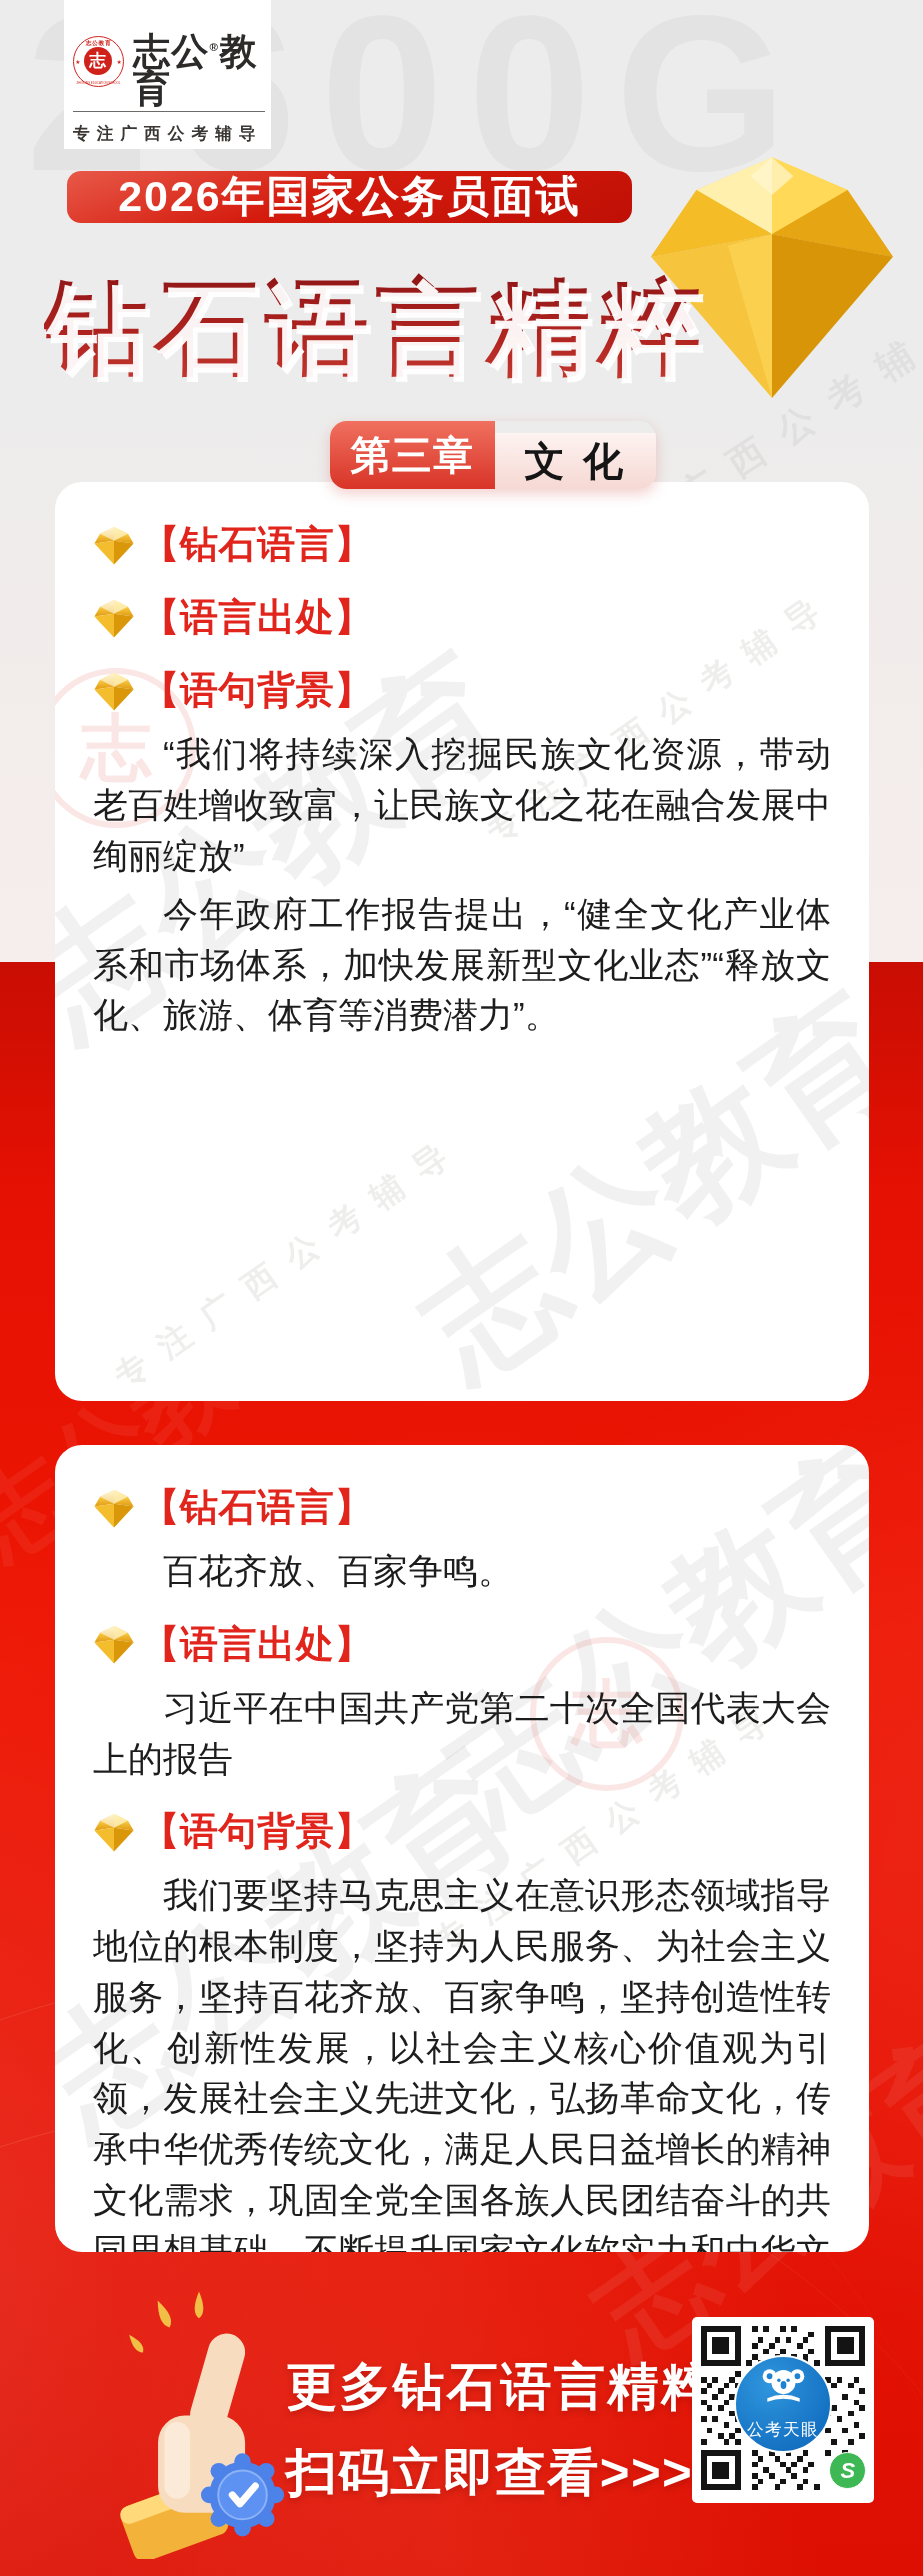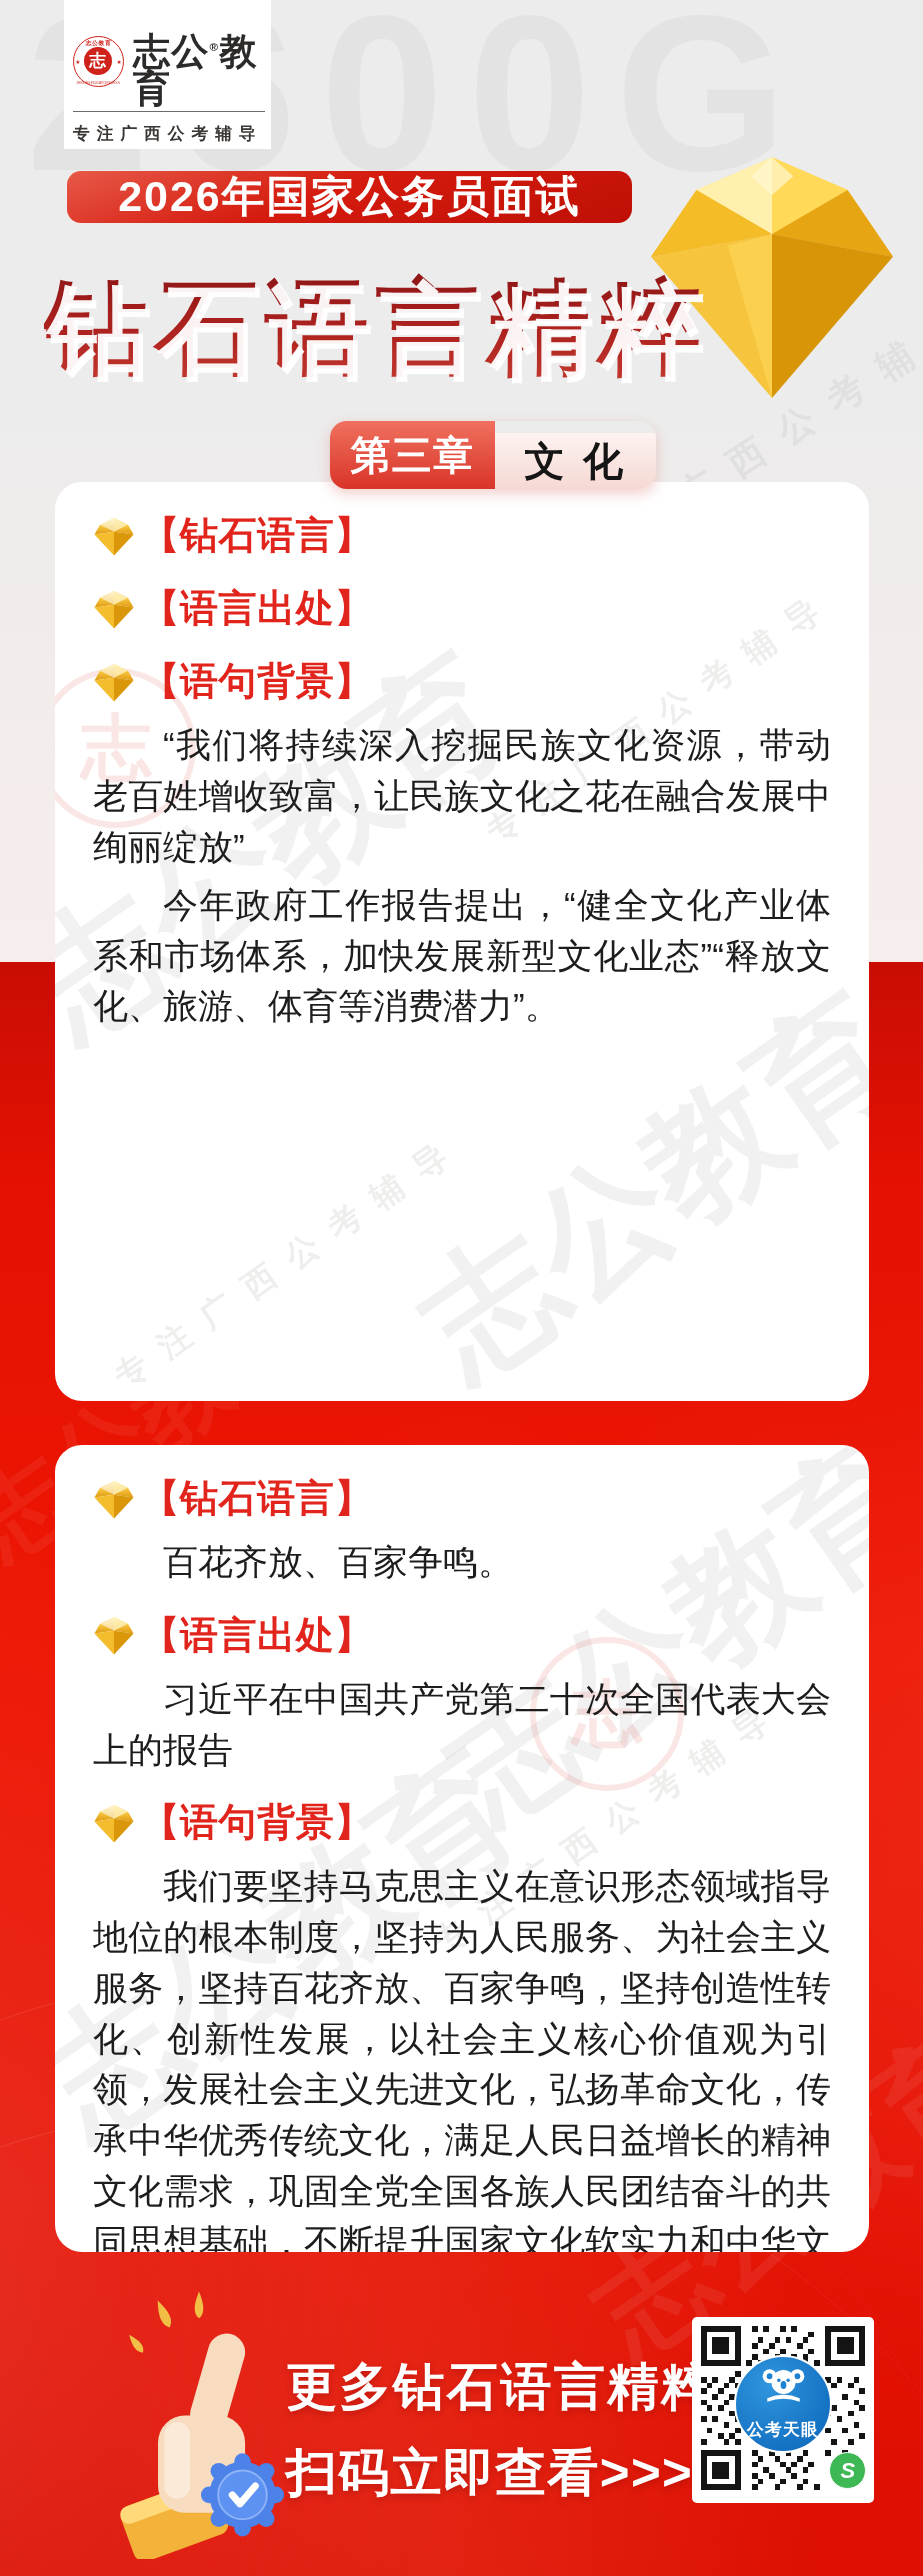--- a/index.html
+++ b/index.html
@@ -70,38 +70,38 @@
   .card-wm{position:absolute;inset:0;z-index:0;pointer-events:none;}
   .cwm-big{position:absolute;font-size:135px;font-weight:900;color:rgba(70,62,60,.07);
            white-space:nowrap;transform:rotate(-35deg);}
   .cwm-small{position:absolute;font-size:33px;font-weight:700;color:rgba(70,62,60,.09);
            letter-spacing:19px;white-space:nowrap;transform:rotate(-35deg);}
   .cwm-seal{position:absolute;border-radius:50%;border:6.4px solid rgba(210,55,45,.12);
            display:flex;align-items:center;justify-content:center;}
   .cwm-seal span{font-size:71px;font-weight:900;color:rgba(210,55,45,.12);}
   .card-content{position:relative;z-index:1;padding:28px 38px 13px 38px;}
   .sec-h{display:flex;align-items:center;gap:6.4px;margin:22px 0 13px 0;}
-  .sec-h:first-child{margin-top:0;}
+  .sec-h:first-child{margin-top:9px;}
   .h-dia{width:42px;height:42px;flex:0 0 42px;}
   .sec-h-text{font-size:38px;font-weight:900;color:#e2251c;letter-spacing:0.6px;}
   .card-content p{margin:0 0 7.7px 0;font-size:35px;line-height:1.45;color:#1d1d1d;
                   text-align:justify;text-indent:2em;font-weight:500;}
 
   
   .thumbs{position:absolute;left:103px;top:2290px;width:192px;height:269px;z-index:2;}
   .cta{position:absolute;left:286px;top:2353px;z-index:2;color:#fff;font-weight:900;}
   .cta-line1{font-size:51px;letter-spacing:2.6px;text-shadow:0 3.2px 7.7px rgba(110,0,0,.30);}
   .cta-line2{font-size:51px;letter-spacing:1.3px;margin-top:16.7px;text-shadow:0 3.2px 7.7px rgba(110,0,0,.30);}
   .qr-box{position:absolute;left:692px;top:2317px;width:182px;height:186px;background:#fff;border-radius:5.1px;z-index:2;}
   .qr-svg{position:absolute;left:9px;top:9px;width:164px;height:164px;}
   .qr-logo{position:absolute;left:50%;top:47%;transform:translate(-50%,-50%);width:98px;height:98px;border-radius:50%;
            background:radial-gradient(circle at 35% 30%,#2f96dd,#1470c2 75%);border:2.6px solid #fff;
            display:flex;flex-direction:column;align-items:center;justify-content:center;}
   .qr-logo svg{width:49px;height:37px;}
-  .qr-label{color:#fff;font-size:16.7px;font-weight:700;letter-spacing:1.3px;margin-top:14px;}
+  .qr-label{color:#fff;font-size:16.7px;font-weight:400;letter-spacing:1.3px;margin-top:14px;}
   .wechat-icon{position:absolute;right:7.7px;bottom:14px;width:37px;height:37px;border-radius:50%;
            background:#3db854;border:1.9px solid #fff;color:#fff;font-size:22px;font-weight:900;
            display:flex;align-items:center;justify-content:center;font-style:italic;}
 </style>
 </head>
 <body>
 
 <svg width="0" height="0" style="position:absolute">
   <defs>
     <linearGradient id="goldV" x1="0" y1="0" x2="0" y2="1">

